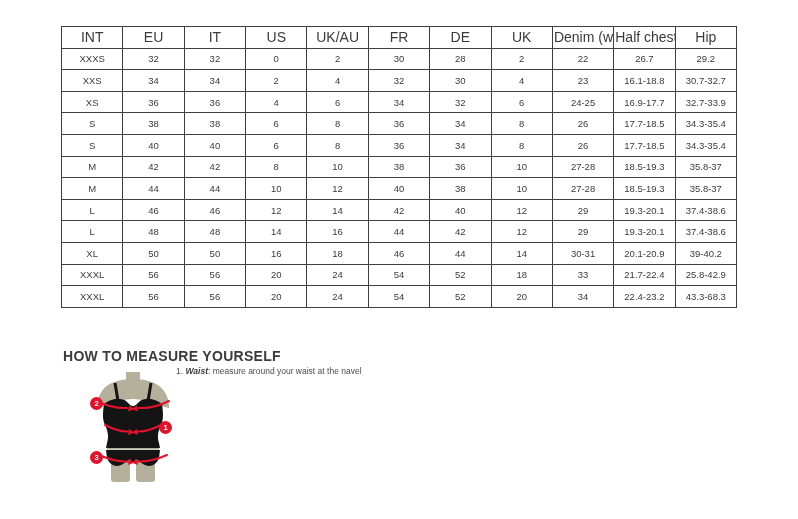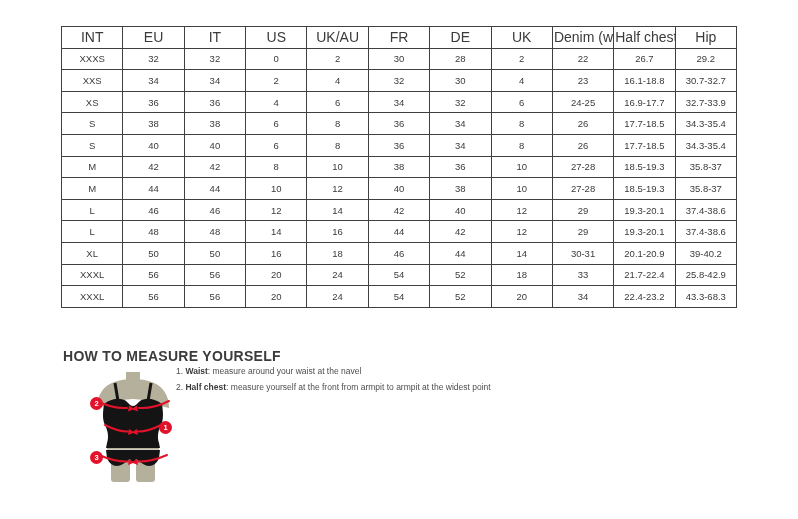--- a/index.html
+++ b/index.html
@@ -90,21 +90,21 @@
     top: 366px;
     list-style: none;
     font-size: 8.5px;
     color: #4e4e4e;
   }
   .measure-list li {
     margin-bottom: 4.5px;
     line-height: 11px;
     white-space: nowrap;
   }
-  .measure-list b { color: #3b3b3b; }
+  .measure-list b { color: #3b3b3b; font-style: italic; }
 </style>
 </head>
 <body>
 
 <div class="page">
 
   <table class="size-table">
     <thead>
       <tr id="size-table-header-row">
           <th>INT</th>
@@ -326,16 +326,15 @@
       </g>
     </svg>
 
     <div class="badge badge-chest">2</div>
     <div class="badge badge-waist">1</div>
     <div class="badge badge-hips">3</div>
   </div>
 
   <ol class="measure-list" id="measure-list">
       <li><span>1. </span><b>Waist</b><span>: measure around your waist at the navel</span></li>
-      <li><span>2. </span><b>Half chest</b><span>: measure yourself at the front from armpit to armpit at the widest point</span></li>
     </ol>
 
 </div>
 
 </body></html>

